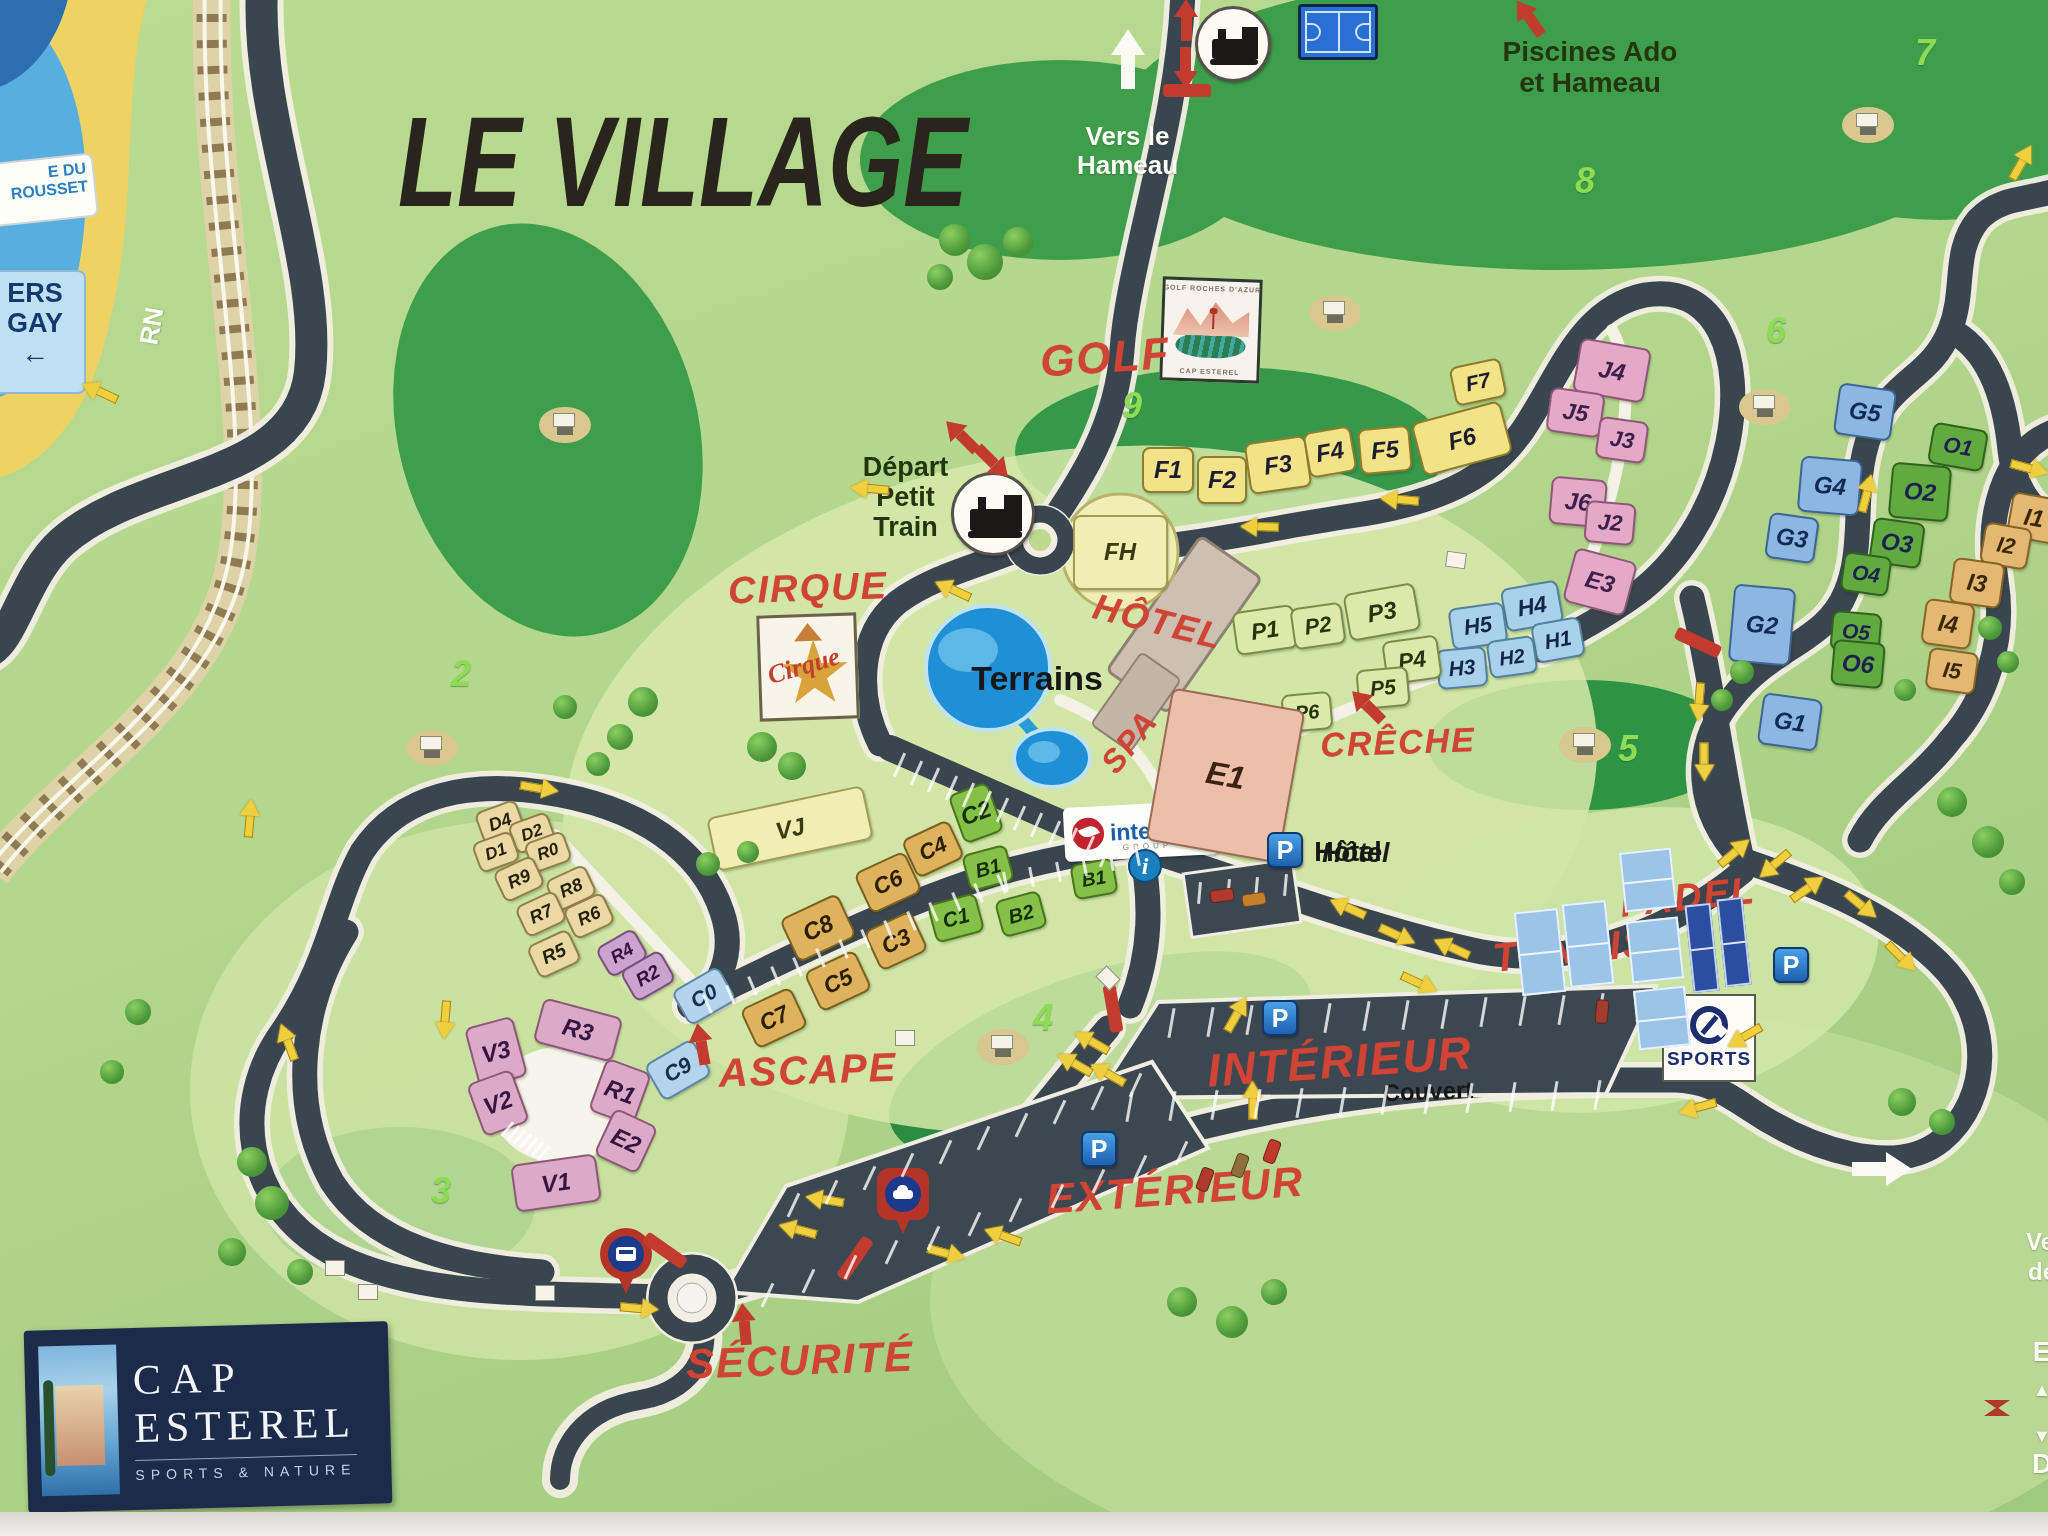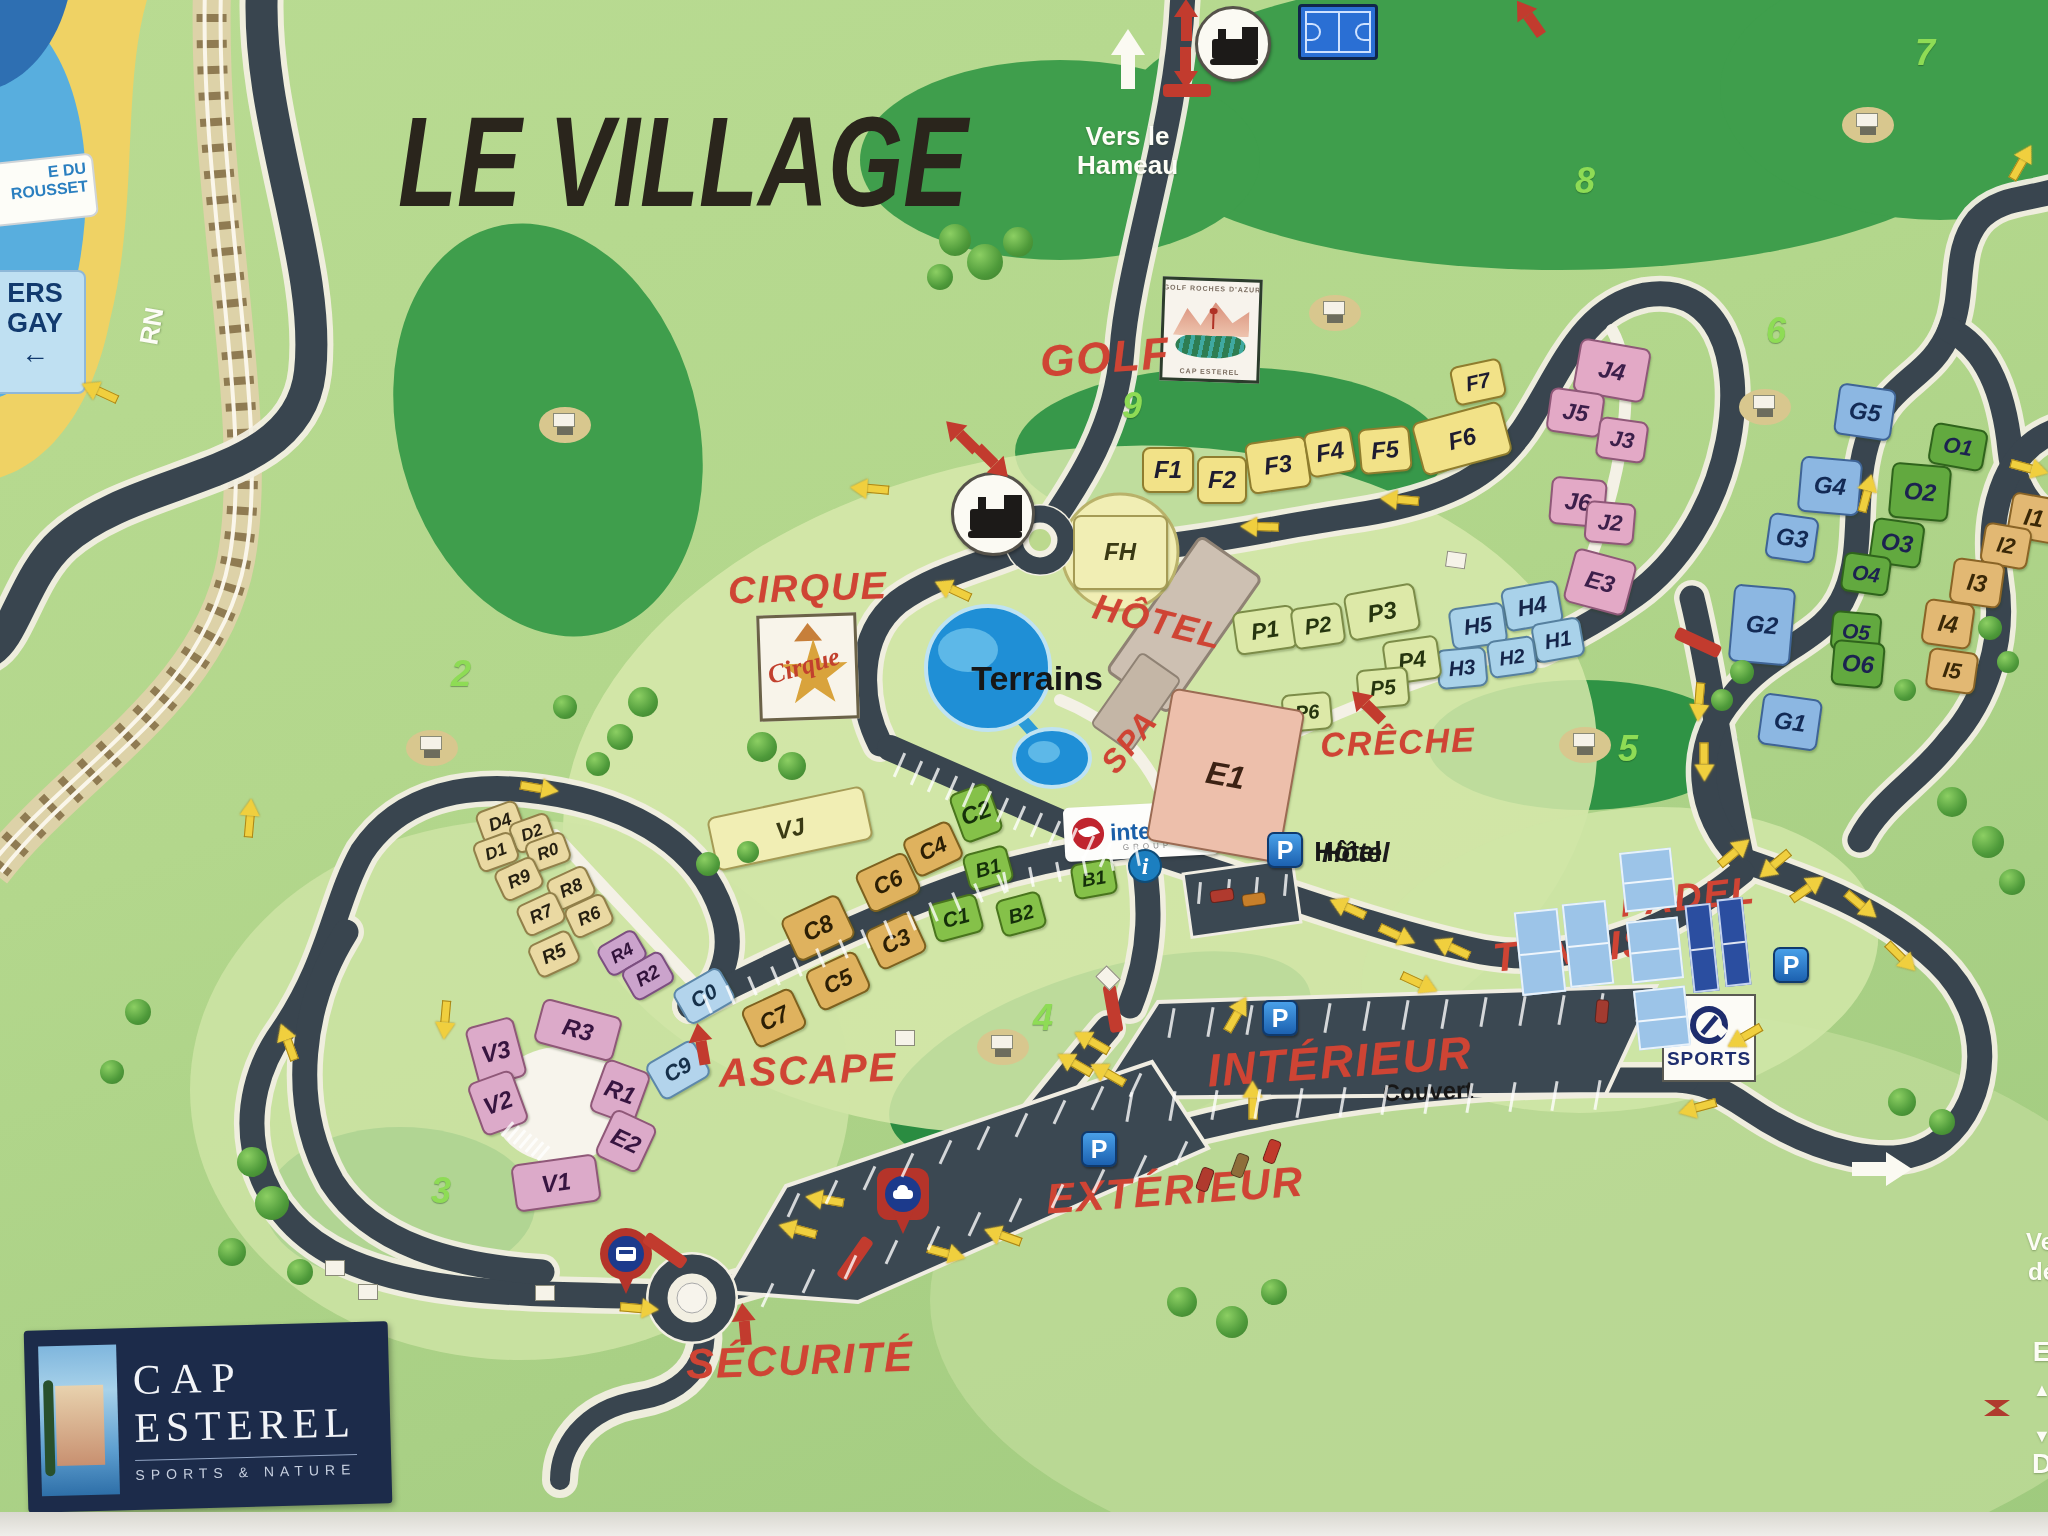--- a/index.html
+++ b/index.html
@@ -250,20 +250,25 @@
   </svg>
 
   <div class="abs title" style="left:398px;top:88px;">LE VILLAGE</div>
 
   <div class="lbl white" style="left:1045px;top:122px;width:165px;font-size:26px;text-align:center;">Vers le
 Hameau</div>
   <div class="aw" style="left:1098px;top:42px;transform:rotate(270deg);">
       <i class="t"></i>
       <i class="h"></i>
     </div>
+  <div class="lbl dark" style="left:1425px;top:36px;width:330px;font-size:28px;text-align:center;">Piscines Ado
+et Hameau</div>
+  <div class="lbl dark" style="left:828px;top:452px;width:155px;font-size:27px;text-align:center;">Départ
+Petit
+Train</div>
 
   <div class="signbox" style="left:-12px;top:158px;width:108px;height:64px;background:#fdfdf8;border:2px solid #cfd4d8;transform:rotate(-6deg);padding:4px 6px;">
     <div class="lbl" style="position:static;color:#2a7fc0;font-size:16px;text-align:right;">E DU
 ROUSSET</div>
   </div>
   <div class="signbox" style="left:-16px;top:270px;width:102px;height:124px;background:#bfe0f2;border:2px solid #8fb8d8;padding:6px;">
     <div class="lbl" style="position:static;color:#123a6e;font-size:27px;text-align:center;">ERS
 GAY</div>
     <div style="color:#123a6e;font-size:28px;text-align:center;font-weight:900;">←</div>
   </div>

